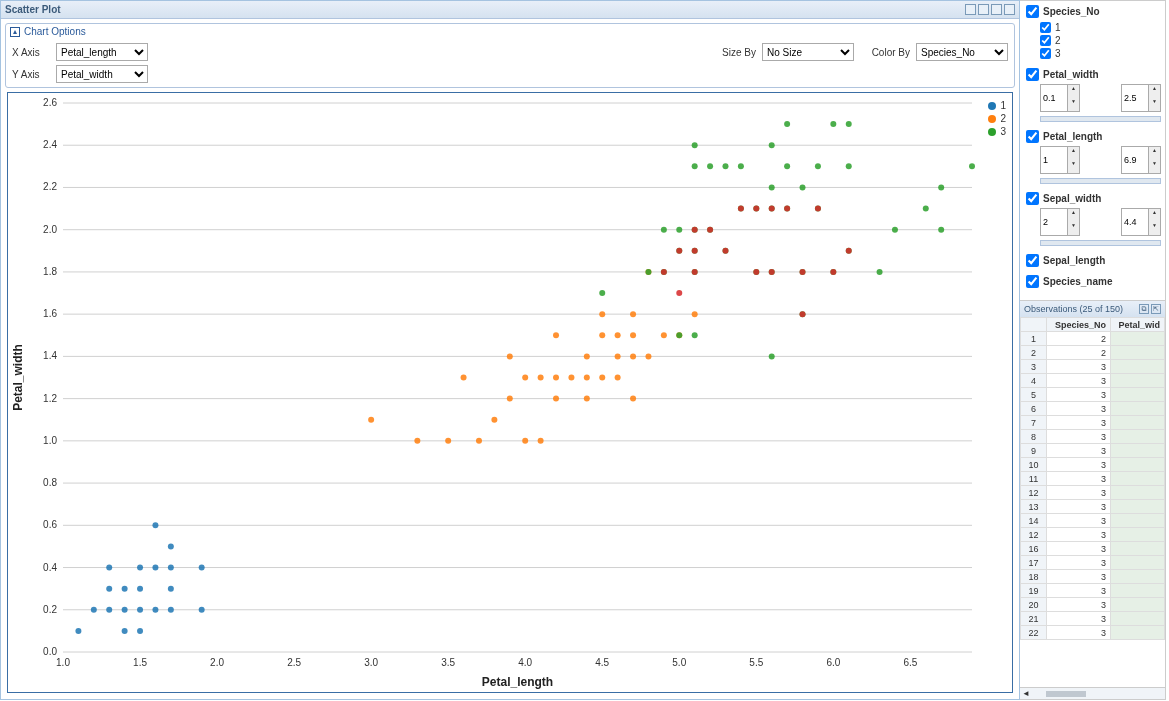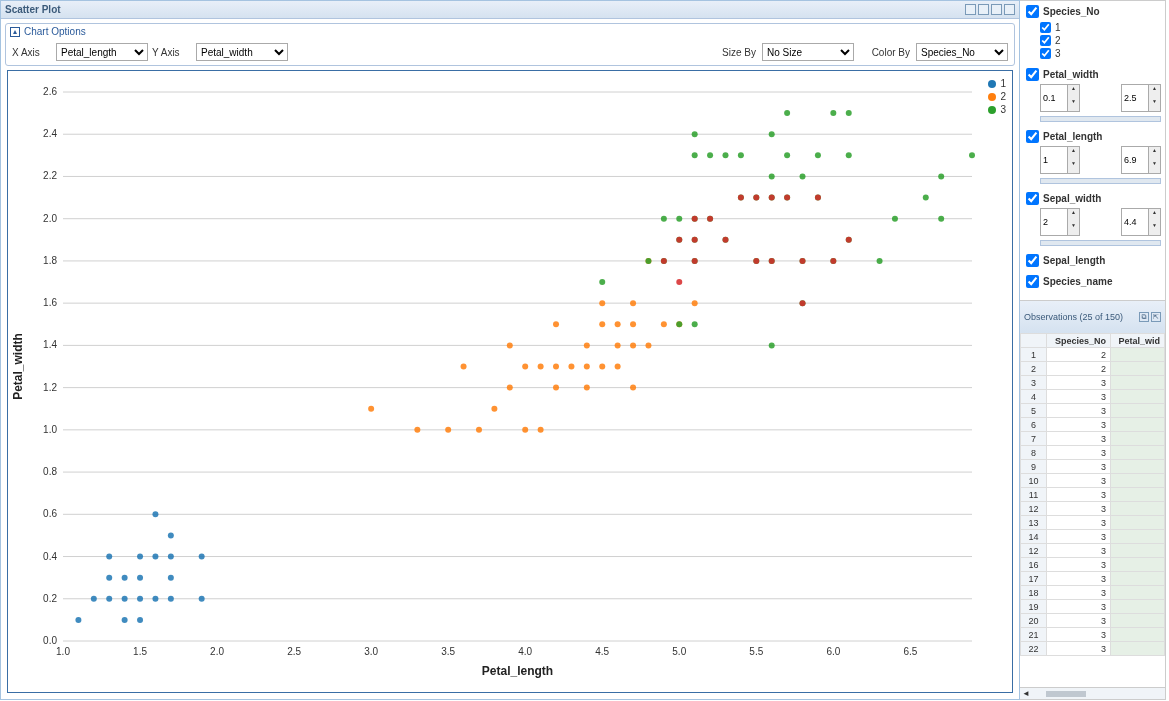--- a/index.html
+++ b/index.html
@@ -5,21 +5,21 @@
 * { box-sizing: border-box; margin: 0; padding: 0; }
 body { font-family: Arial, sans-serif; font-size: 11px; color: #333; background: #fff; width: 1169px; height: 701px; overflow: hidden; display: flex; }
 .main-panel { width: 1020px; height: 700px; border: 1px solid #a5c3e0; display: flex; flex-direction: column; }
 .title-bar { background: linear-gradient(#e8eff8, #d5e2f0); height: 18px; display: flex; align-items: center; padding: 0 4px; font-size: 10px; color: #3b5a7a; font-weight: bold; border-bottom: 1px solid #b0c4de; }
 .title-bar .spacer { flex: 1; }
 .title-icon { width: 11px; height: 11px; margin-left: 2px; border: 1px solid #7a9ab8; background: #e8f0f8; }
 .options-bar { border: 1px solid #b0c4de; margin: 4px; border-radius: 3px; }
 .options-header { display: flex; align-items: center; gap: 4px; padding: 2px 4px; color: #2a5a9a; font-size: 10px; }
 .collapse-icon { width: 10px; height: 10px; border: 1px solid #2a5a9a; display: inline-flex; align-items: center; justify-content: center; font-size: 8px; line-height: 1; }
 .options-body { display: flex; padding: 4px 6px; gap: 8px; }
-.opt-left, .opt-right { display: flex; flex-direction: row; gap: 4px; }
+.opt-left, .opt-right { display: flex; flex-direction: column; gap: 4px; }
 .opt-right { margin-left: auto; }
 .opt-row { display: flex; align-items: center; gap: 6px; }
 .opt-label { width: 38px; font-size: 10px; text-align: left; }
 .opt-label-r { width: 50px; font-size: 10px; text-align: right; }
 select.combo { width: 92px; height: 18px; font-size: 10px; border: 1px solid #aaa; background: #fff; }
 .chart-area { flex: 1; margin: 0 6px 6px 6px; border: 1px solid #3a6ea5; position: relative; background: #fff; }
 .plot-wrapper { position: absolute; inset: 0; }
 svg.plot { width: 100%; height: 100%; }
 .legend { position: absolute; top: 6px; right: 6px; font-size: 10px; }
 .legend div { display: flex; align-items: center; gap: 4px; padding: 1px 0; }
@@ -31,21 +31,21 @@
 .filter-body { padding: 3px 0 0 14px; }
 .chk { display: flex; align-items: center; gap: 4px; padding: 1px 0; }
 .chk input { width: 11px; height: 11px; }
 .range-row { display: flex; gap: 6px; align-items: center; font-size: 10px; }
 .spin { width: 40px; height: 28px; border: 1px solid #aaa; display: inline-flex; }
 .spin input { width: 26px; border: none; font-size: 9px; padding: 0 2px; }
 .spin-btns { width: 12px; display: flex; flex-direction: column; }
 .spin-btn { flex: 1; background: #eee; border-left: 1px solid #aaa; font-size: 5px; text-align: center; line-height: 6px; }
 .slider-track { margin-top: 4px; height: 6px; background: #e0e8f0; border: 1px solid #b0c4de; position: relative; }
 .obs-panel { flex: 1; display: flex; flex-direction: column; border-top: 1px solid #ccc; }
-.obs-header { background: linear-gradient(#e8eff8,#d5e2f0); height: 32px; display: flex; align-items: center; padding: 8px 4px; font-size: 9px; color: #3b5a7a; }
+.obs-header { background: linear-gradient(#e8eff8,#d5e2f0); height: 16px; display: flex; align-items: center; padding: 8px 4px; font-size: 9px; color: #3b5a7a; }
 .obs-header .spacer { flex: 1; }
 .obs-table { flex: 1; overflow: auto; font-size: 9px; }
 table { border-collapse: collapse; width: 100%; }
 th, td { border: 1px solid #ddd; padding: 1px 4px; text-align: right; height: 14px; }
 th { background: #f0f4f8; position: sticky; top: 0; }
 th.row-hdr, td.row-hdr { background: #f0f4f8; width: 26px; text-align: center; }
 col.petal { background: #e6f0e6; }
 .obs-footer { height: 12px; background: #f0f4f8; border-top: 1px solid #ccc; display:flex; align-items:center;}
 .scroll-hint { width:40px; height:6px; background:#c0c8d0; margin-left:14px;}
 .axis-text { font-size: 10px; fill: #333; }

